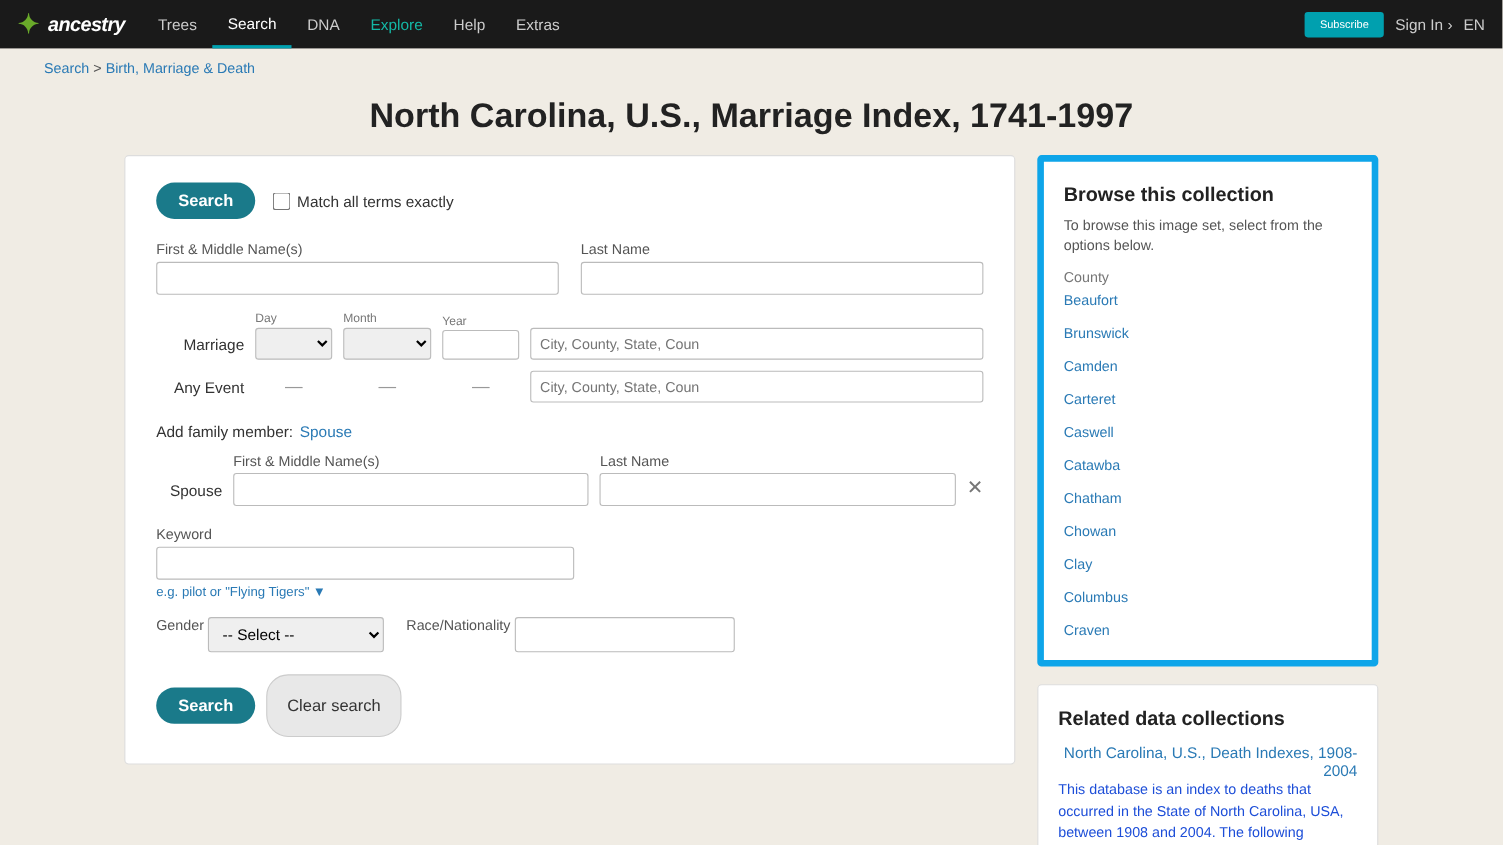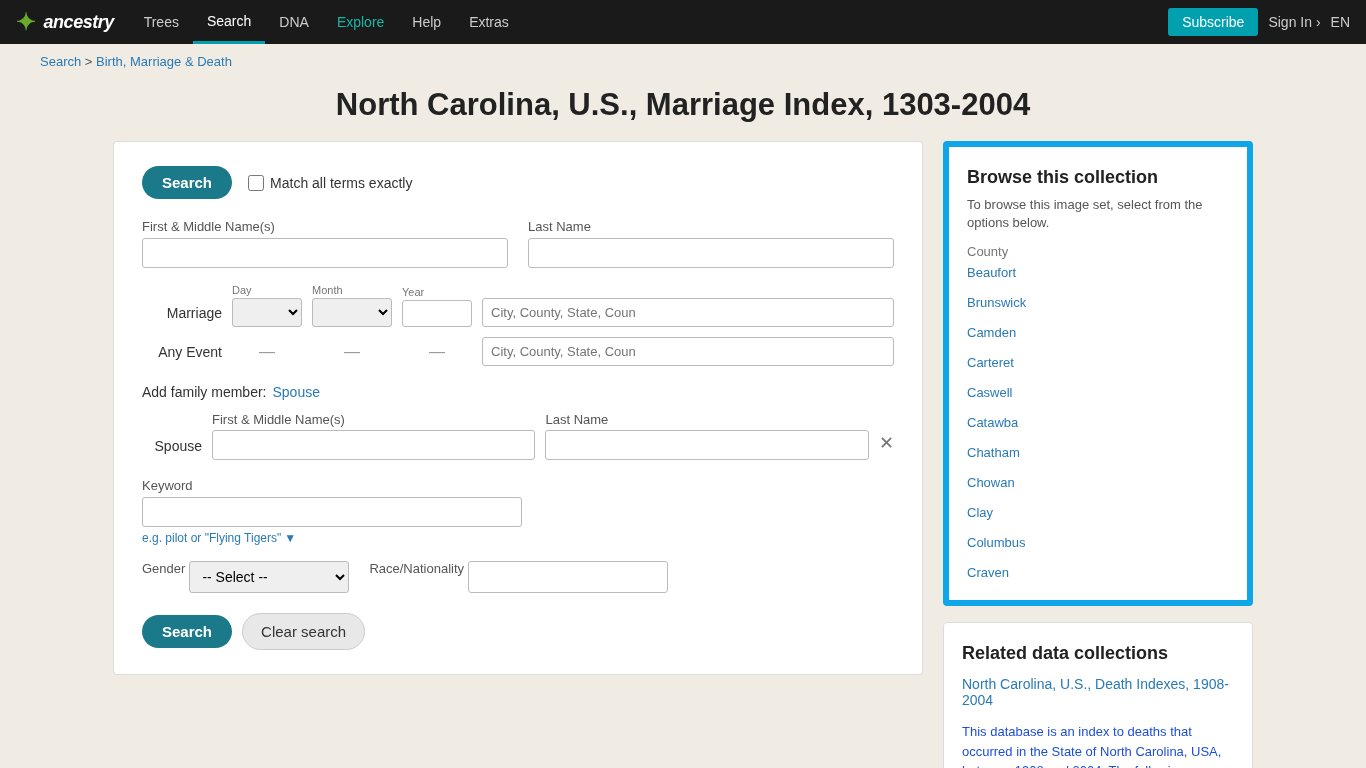--- a/index.html
+++ b/index.html
@@ -3,21 +3,21 @@
   <meta charset="utf-8">
   <style>
     * { box-sizing: border-box; margin: 0; padding: 0; }
     body { font-family: Arial, Helvetica, sans-serif; background: #f0ece4; font-size: 14px; color: #333; }
     .btn-subscribe {
       background: #00a0af;
       color: #fff;
       border: none;
       padding: 6px 14px;
       border-radius: 3px;
-      font-size: 14px;
+      font-size: 10px;
       cursor: pointer;
     }
 
     
     .main-layout {
       display: flex;
       gap: 20px;
       max-width: 1180px;
       margin: 0 auto;
       padding: 0 20px 40px;
@@ -84,21 +84,21 @@
       border: 1px solid #bbb;
       border-radius: 3px;
       padding: 6px 8px;
       font-size: 14px;
       width: 100%;
     }
     .btn-clear {
       background: #e8e8e8;
       color: #333;
       border: 1px solid #ccc;
-      padding: 9px 18px;
+      padding: 19px 18px;
       border-radius: 20px;
       font-size: 15px;
       cursor: pointer;
     }
 
     
     .right-sidebar {
       width: 310px;
       flex-shrink: 0;
     }
@@ -144,21 +144,22 @@
       font-weight: bold;
       color: #222;
       margin-bottom: 12px;
     }
     .related-link {
       color: #2a7ab5;
       font-size: 14px;
       text-decoration: none;
       cursor: pointer;
       display: block;
-      margin-bottom: 14px;
+      margin-bottom: 0;
+      text-align: right;
     }
     .related-desc {
       font-size: 13px;
       color: #1d4ed8;
       line-height: 1.5;
     }
 
     
     .ancestry-logo-text {
       color: #fff;
@@ -196,21 +197,21 @@
   </div>
 </nav>
 
 <div style="padding:10px 40px; font-size:13px; color:#555;">
   <a style="color:#2a7ab5; text-decoration:none;">Search</a>
   <span> &gt; </span>
   <a style="color:#2a7ab5; text-decoration:none;">Birth, Marriage &amp; Death</a>
 </div>
 
 <div style="text-align:center; padding:8px 0 18px;">
-  <h1 style="font-size:31px; font-weight:bold; color:#222;">North Carolina, U.S., Marriage Index, 1303-2004</h1>
+  <h1 style="font-size:31px; font-weight:bold; color:#222;">North Carolina, U.S., Marriage Index, 1741-1997</h1>
 </div>
 
 <div class="main-layout">
 
   <div class="search-panel">
 
     <div class="search-top-row">
       <button class="btn-search-teal">Search</button>
       <label class="match-exactly-label">
         <input type="checkbox" style="">

